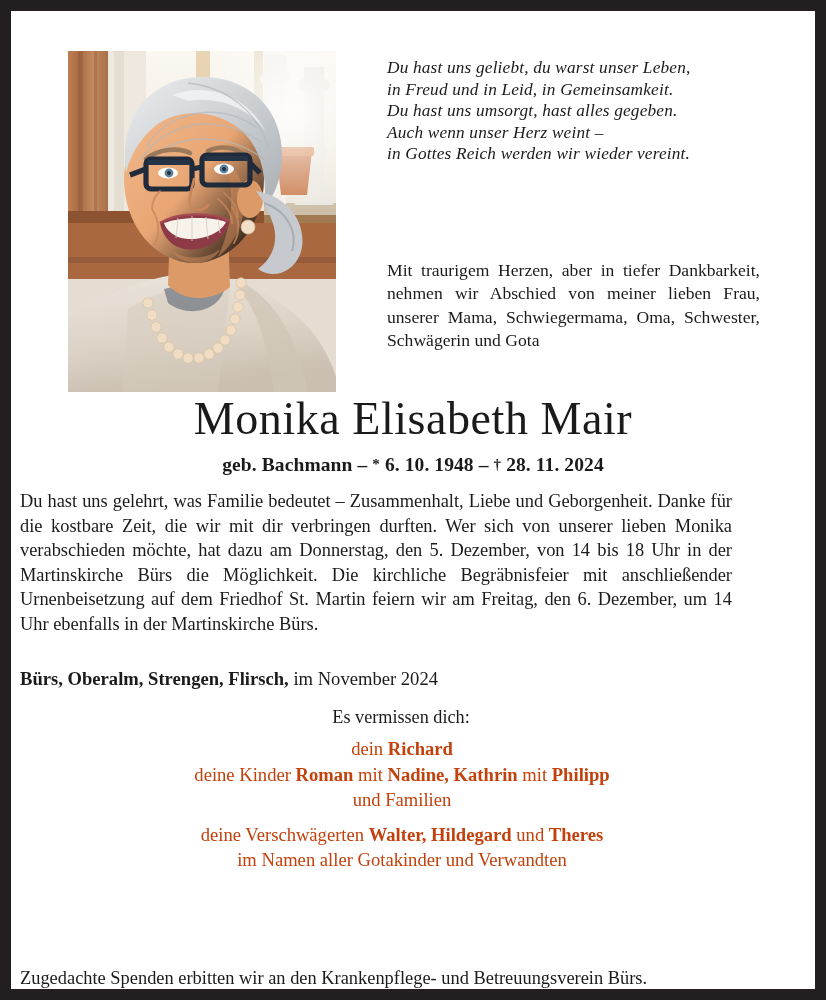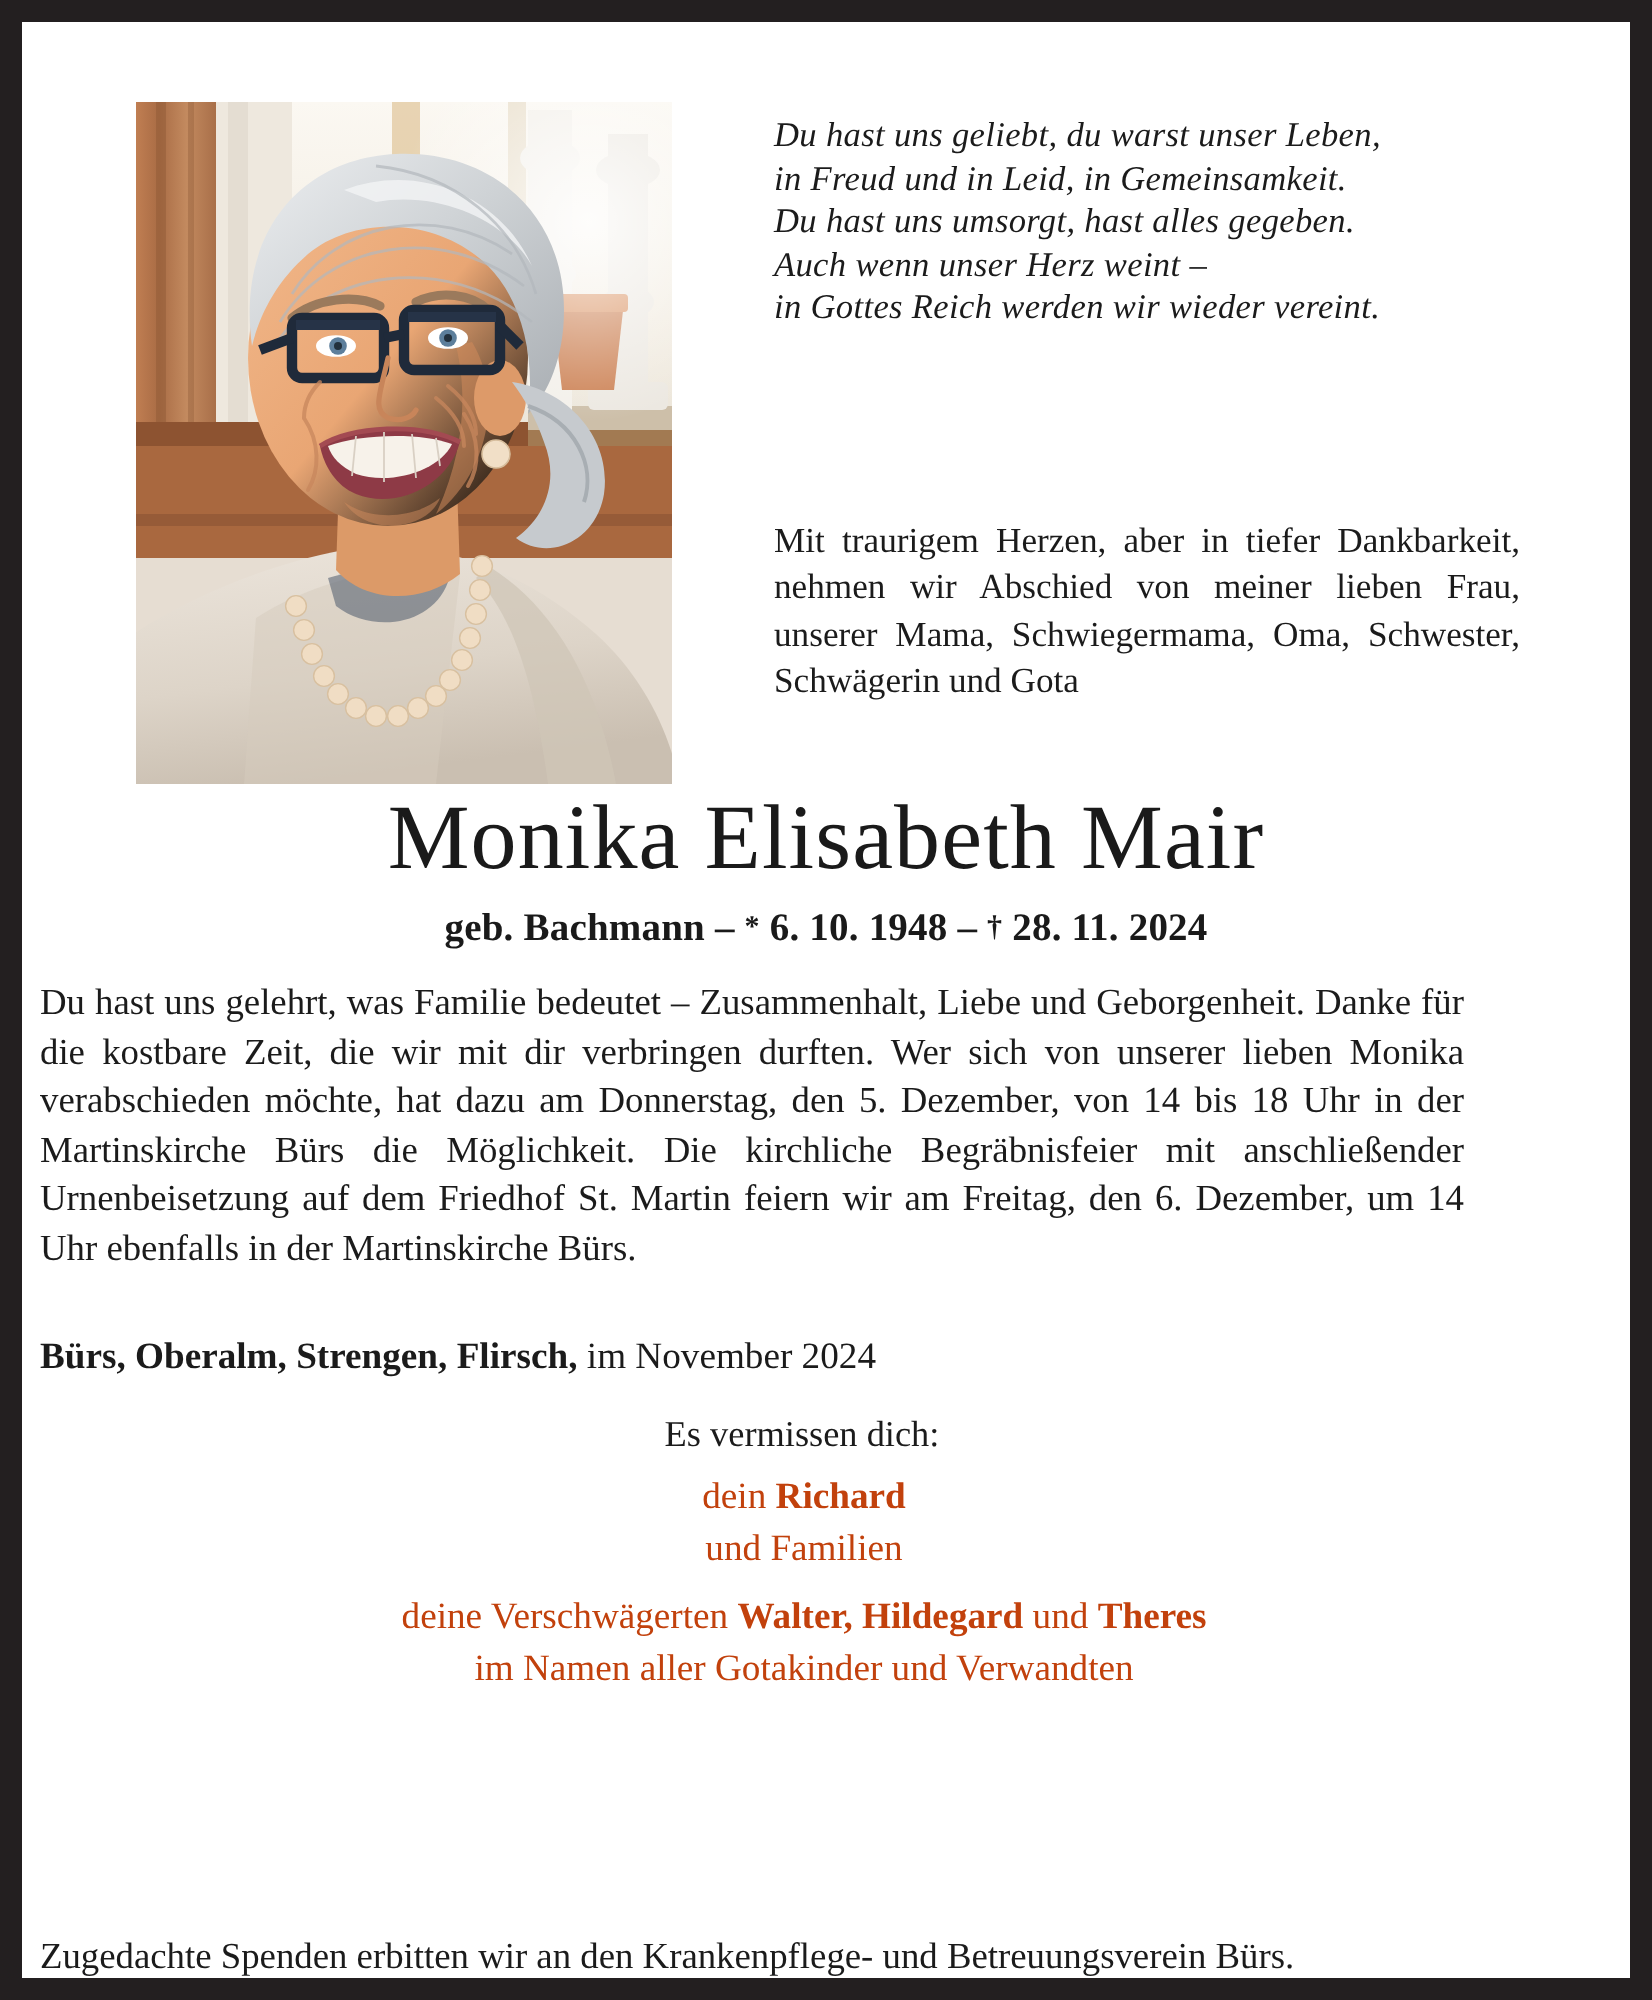--- a/index.html
+++ b/index.html
@@ -387,20 +387,21 @@
   <div class="body-text">Du hast uns gelehrt, was Familie bedeutet – Zusammenhalt, Liebe und Geborgenheit. Danke für die kostbare Zeit, die wir mit dir verbringen durften. Wer sich von unserer lieben Monika verabschieden möchte, hat dazu am Donnerstag, den 5. Dezember, von 14 bis 18 Uhr in der Martinskirche Bürs die Möglichkeit. Die kirchliche Begräbnisfeier mit anschließender Urnenbeisetzung auf dem Friedhof St. Martin feiern wir am Freitag, den 6. Dezember, um 14 Uhr ebenfalls in der Martinskirche Bürs.</div>
 
   <div class="place-line">
     <b>Bürs, Oberalm, Strengen, Flirsch,</b><span> im November 2024</span>
   </div>
 
   <div class="mourn-head">Es vermissen dich:</div>
 
   <div class="mourners" id="mourners-list">
         <span class="ln"><span>dein </span><b>Richard</b></span>
+        <span class="ln"><span>deine Kinder </span><b>Roman</b><span> mit </span><b>Nadine, Kathrin</b><span> mit </span><b>Philipp</b></span>
         <span class="ln"><span>und Familien</span></span>
         <span class="gap"></span>
         <span class="ln"><span>deine Verschwägerten </span><b>Walter, Hildegard</b><span> und </span><b>Theres</b></span>
         <span class="ln"><span>im Namen aller Gotakinder und Verwandten</span></span>
       </div>
 
   <div class="closing">Zugedachte Spenden erbitten wir an den Krankenpflege- und Betreuungsverein Bürs.</div>
 
  </div>
 </div>

